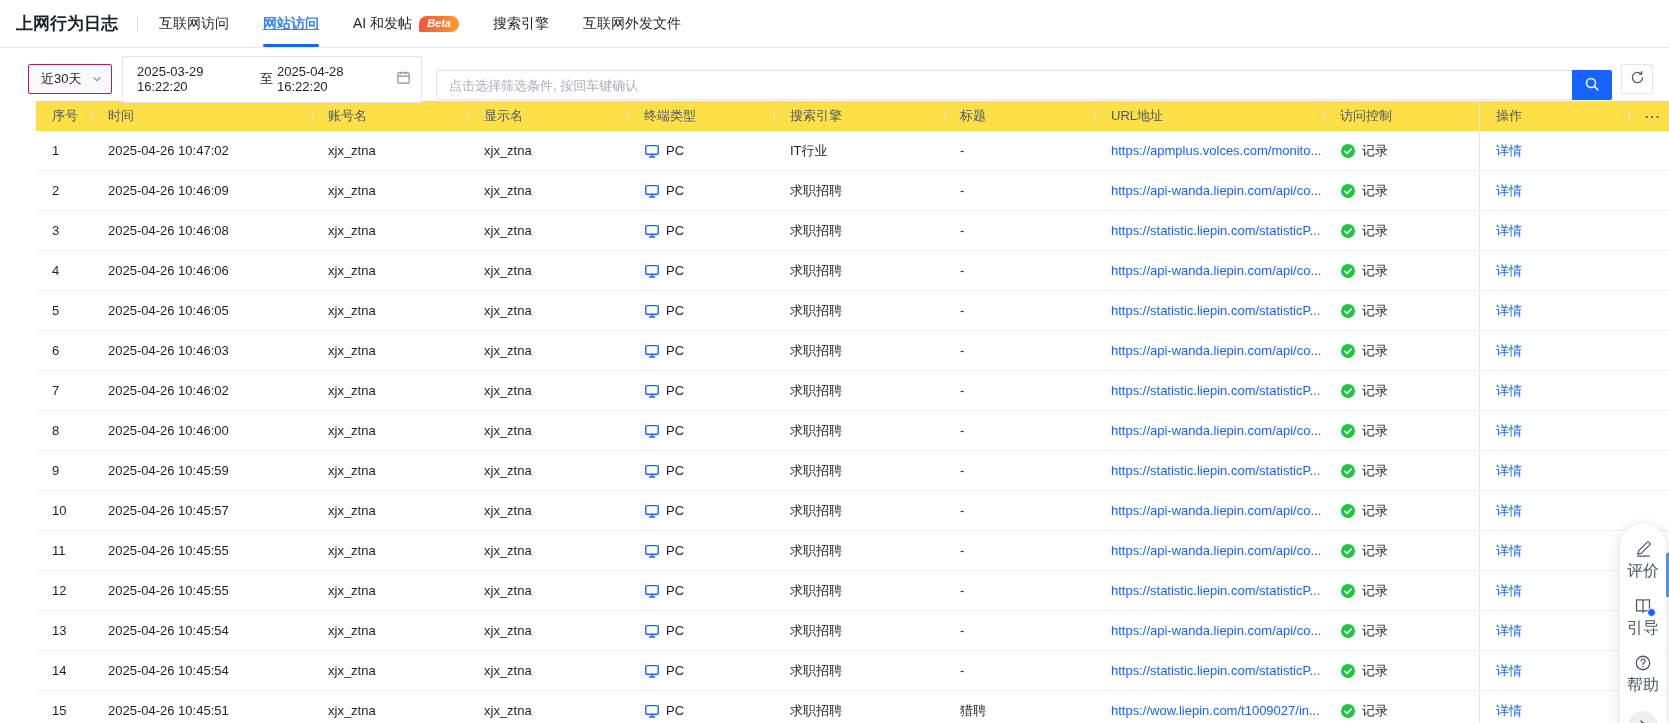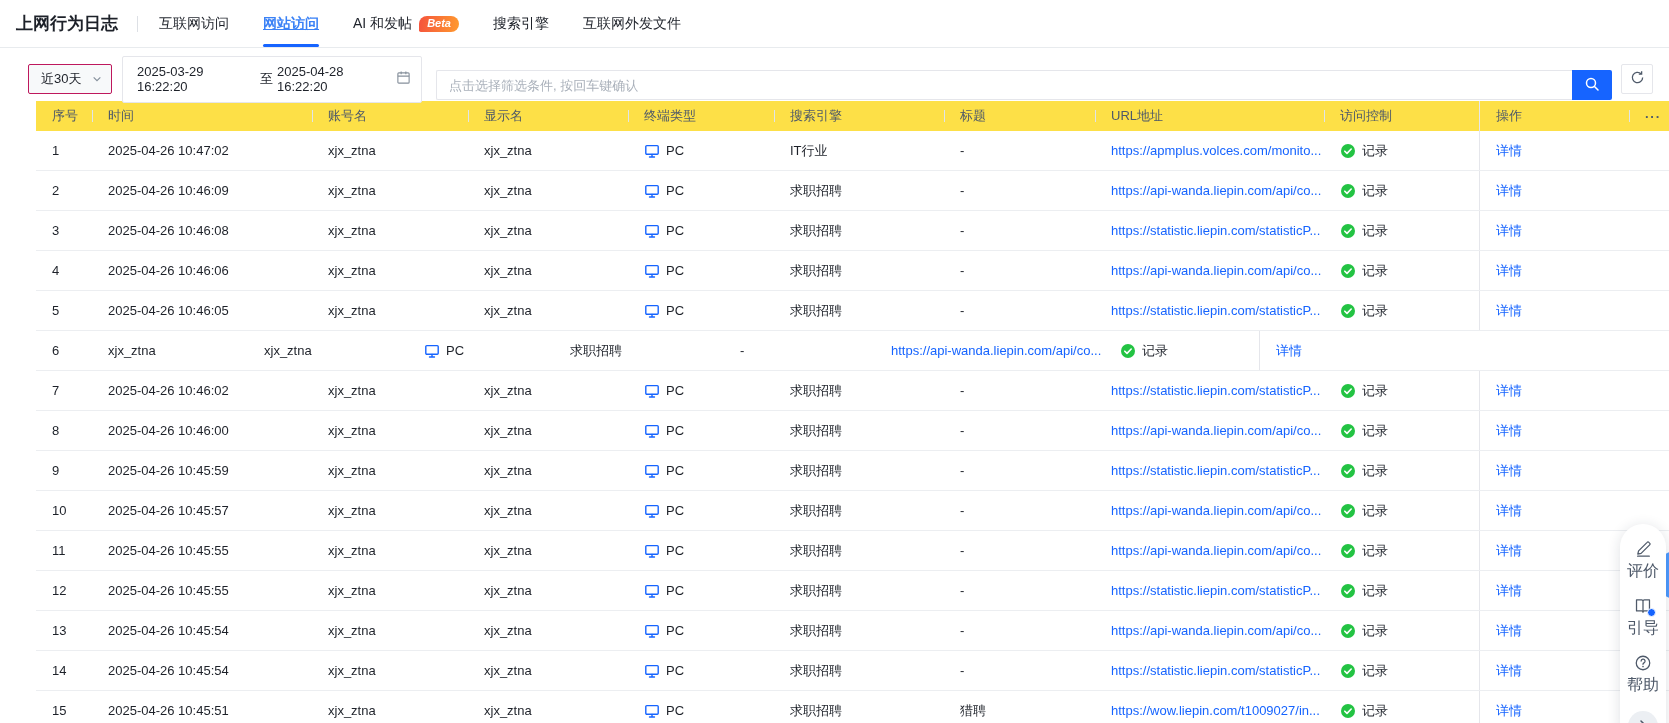--- a/index.html
+++ b/index.html
@@ -324,20 +324,21 @@
       </span>
       <span>记录</span>
     </div>
     <div class="td c10">
       <a class="detail-link">详情</a>
     </div>
     <div class="td c11"></div>
   </div>
       <div class="tr">
     <div class="td c1">6</div>
+    <div class="td c2">2025-04-26 10:46:03</div>
     <div class="td c3">xjx_ztna</div>
     <div class="td c4">xjx_ztna</div>
     <div class="td c5">
       <span class="icon-gap">
         <svg width="16" height="16" viewBox="0 0 16 16">
               <rect x="1.8" y="2.6" width="12.4" height="8.6" rx="1" fill="none" stroke="#1664ff" stroke-width="1.4"></rect>
               <path d="M5.5 14h5M8 11.4V14" stroke="#1664ff" stroke-width="1.4" stroke-linecap="round" fill="none"></path>
             </svg>
       </span>
       <span>PC</span>

